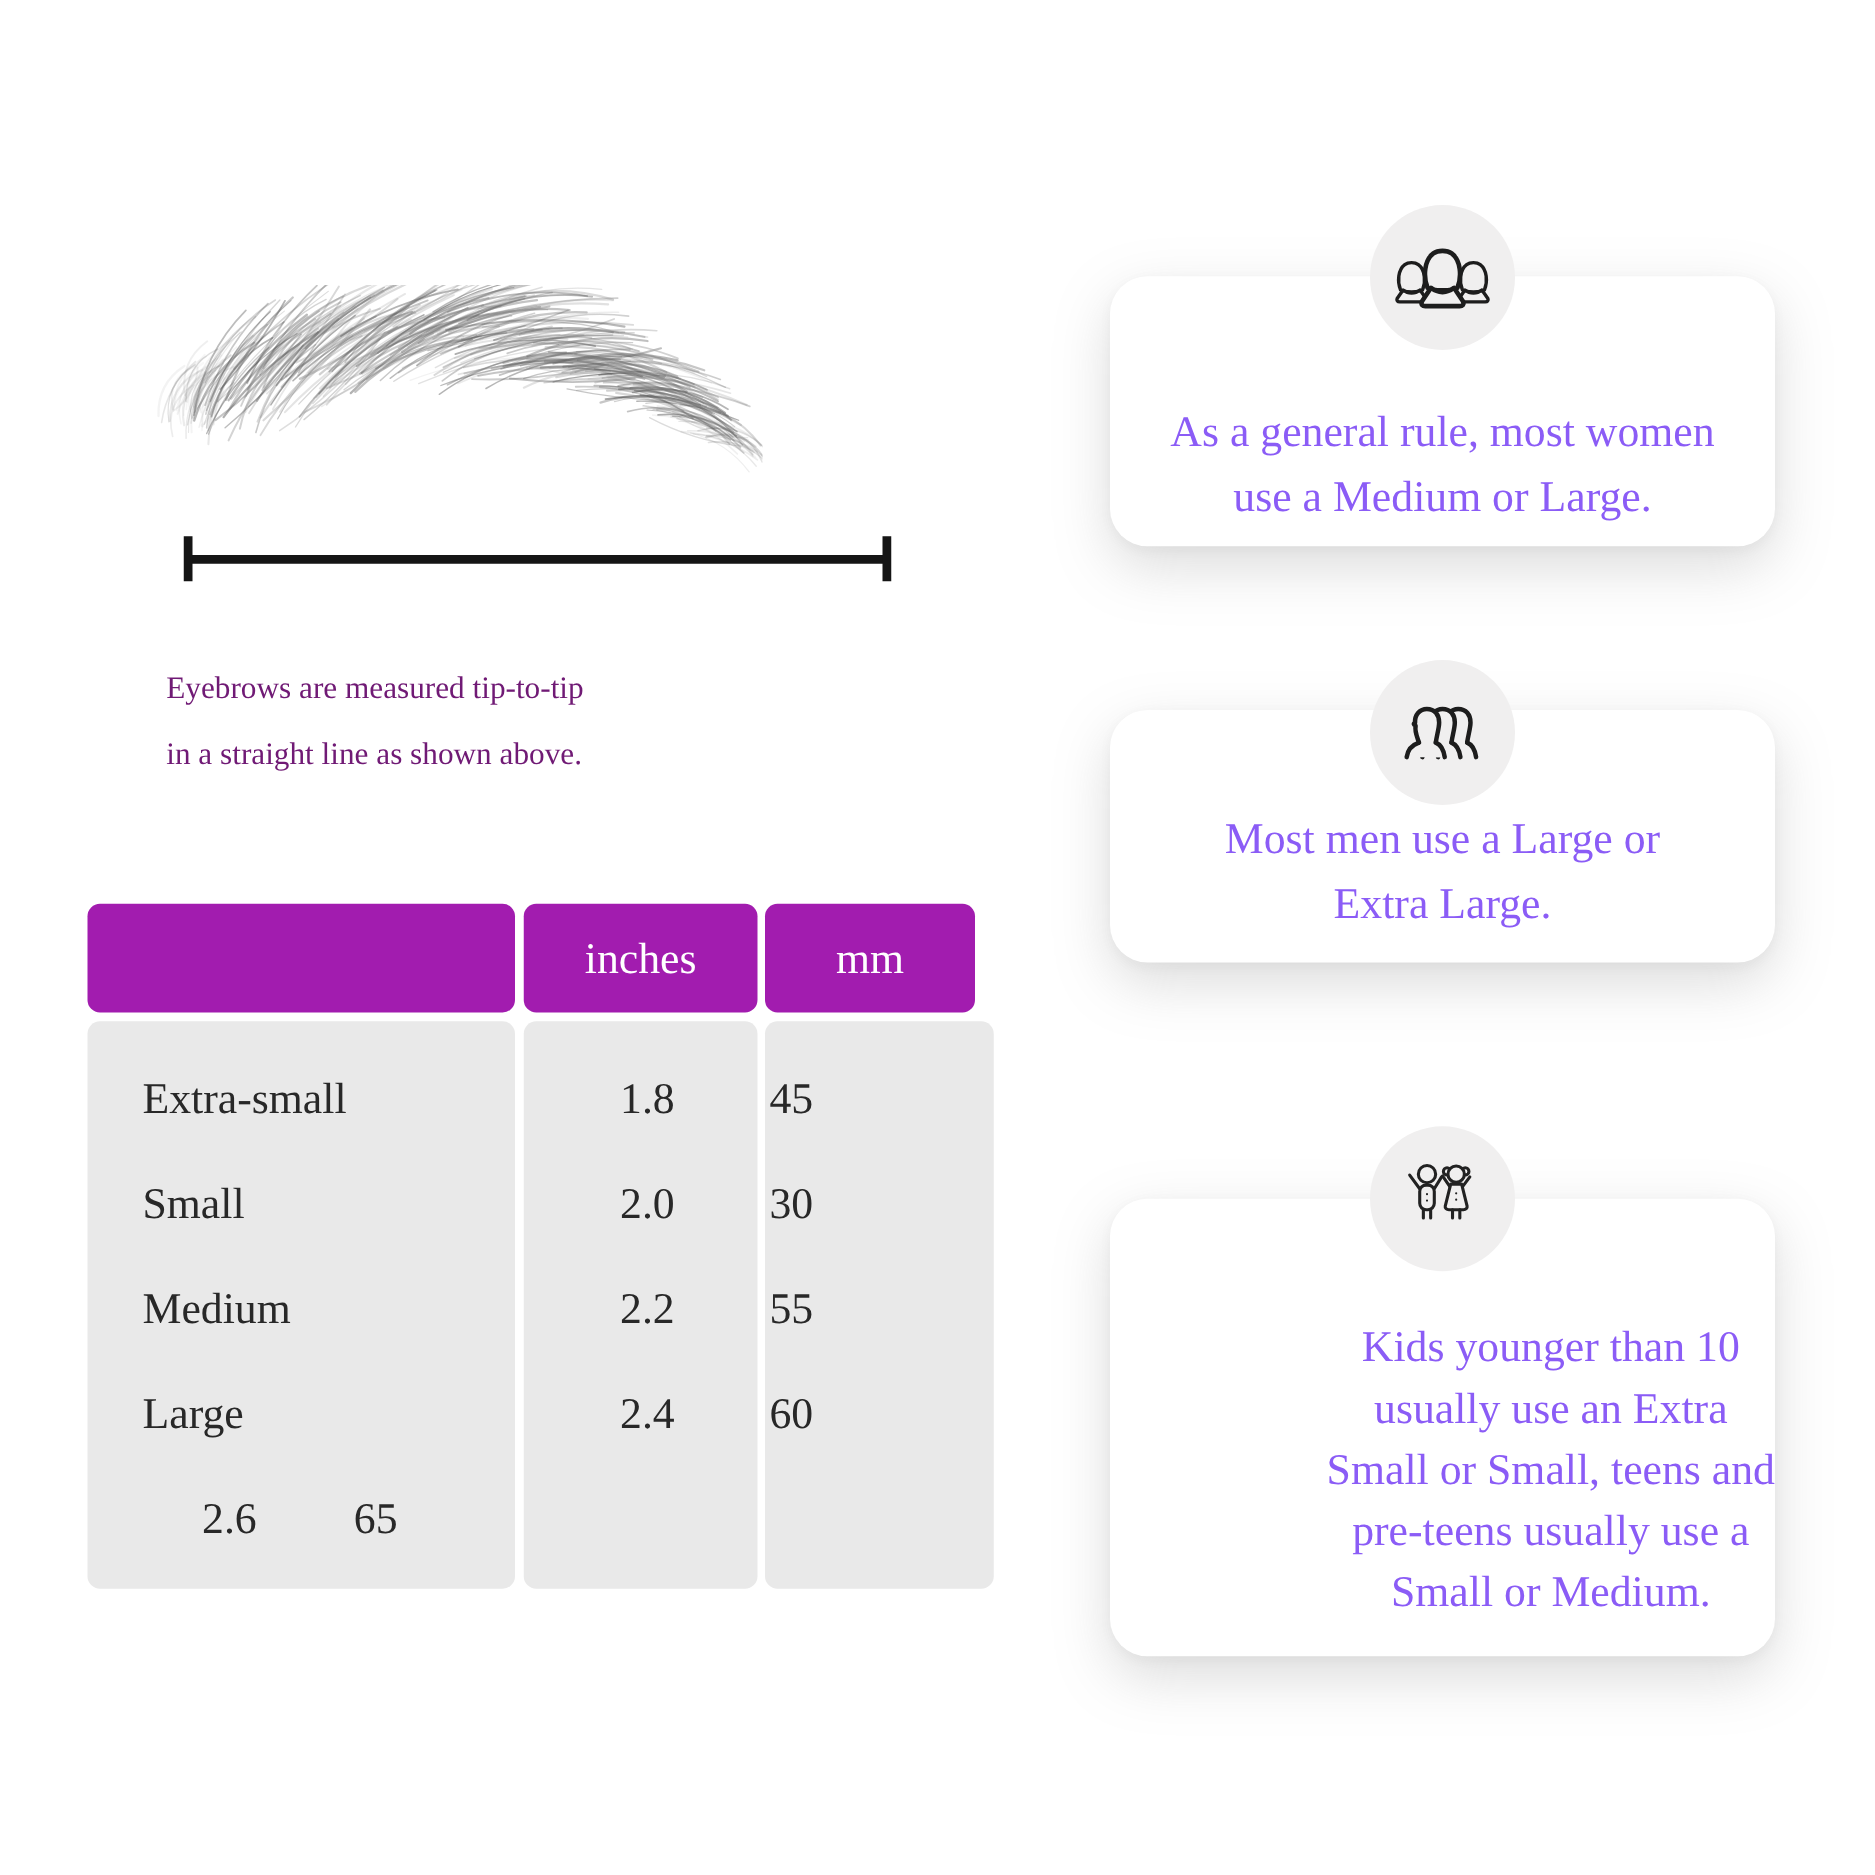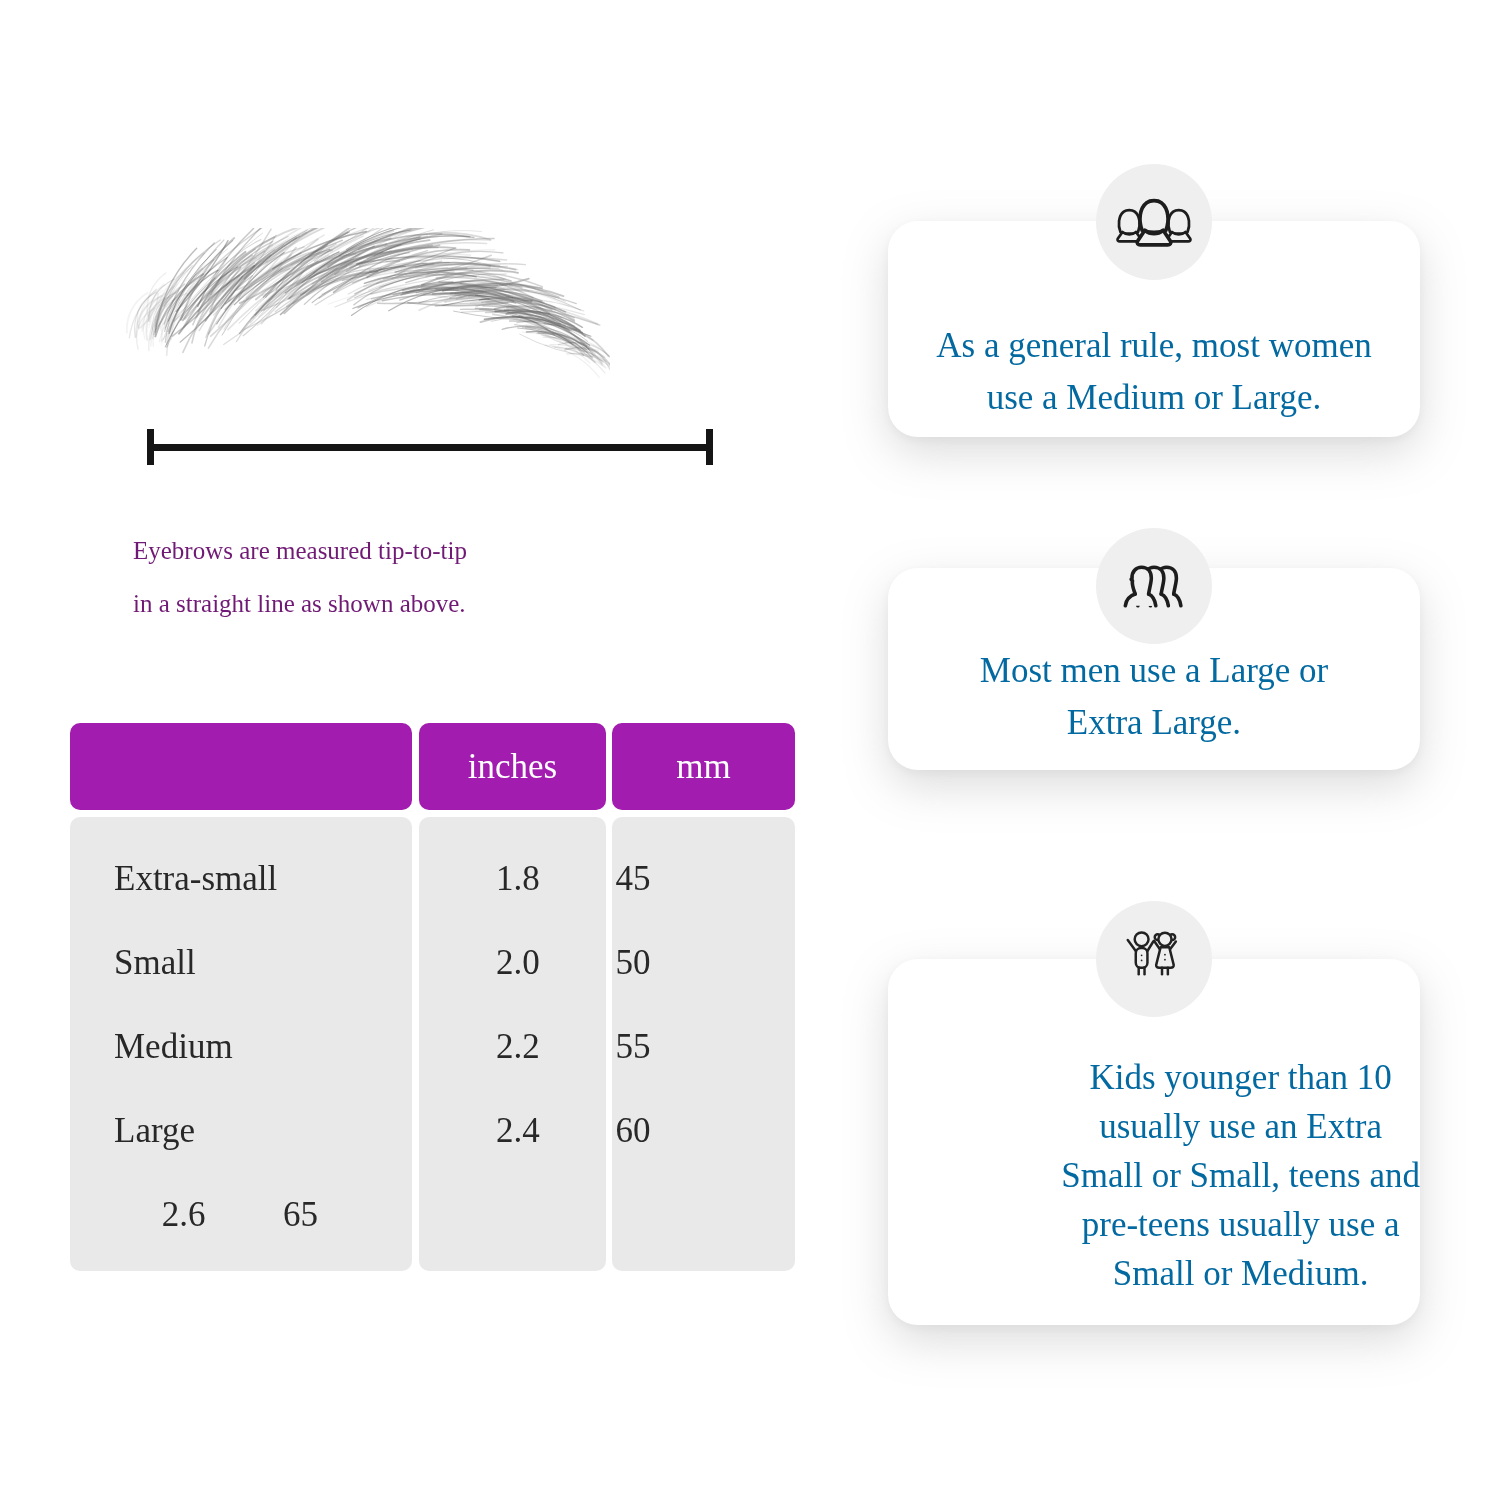--- a/index.html
+++ b/index.html
@@ -15,38 +15,38 @@
   .meas-tick.right{left:706px;}
   .caption{
     position:absolute;left:133px;top:524px;width:660px;
     font-size:25px;line-height:53px;color:#701a75;white-space:pre-line;
   }
   
   .th-block{position:absolute;top:723px;height:87px;background:#a21caf;border-radius:10px;
     display:flex;align-items:center;justify-content:center;color:#ffffff;font-size:35px;}
   .th-a{left:70px;width:342px;}
   .th-b{left:419px;width:187px;}
-  .th-c{left:612px;width:183px;}
+  .th-c{left:612px;width:168px;}
   .tb-block{position:absolute;top:817px;height:454px;background:#e9e9e9;border-radius:10px;}
   .tb-a{left:70px;width:342px;}
   .tb-b{left:419px;width:187px;}
   .tb-c{left:612px;width:183px;}
   .trow{position:absolute;left:70px;width:725px;height:84px;display:flex;align-items:center;
     font-size:35px;color:#282828;}
   .trow .c-size{width:342px;box-sizing:border-box;padding-left:44px;}
   .trow .c-in{width:187px;margin-left:20px;text-align:center;}
   .trow .c-mm{width:183px;margin-left:6px;text-align:left;}
   
   .card{position:absolute;left:888px;width:532px;background:#ffffff;border-radius:30px;
     box-shadow:0 16px 45px rgba(130,130,130,0.28), 0 3px 10px rgba(0,0,0,0.04);
     display:flex;align-items:center;justify-content:center;box-sizing:border-box;}
   .card-1{top:221px;height:216px;padding-top:86px;}
   .card-2{top:568px;height:202px;padding-top:56px;}
   .card-3{top:959px;height:366px;padding-top:66px;justify-content:flex-end;}
-  .card-text{font-size:35px;line-height:52px;color:#0369a1;text-align:center;white-space:pre-line;}
+  .card-text{font-size:35px;line-height:52px;color:#8b5cf6;text-align:center;white-space:pre-line;}
   .card-3 .card-text{line-height:49px;}
   .badge{position:absolute;left:1096px;width:116px;height:116px;border-radius:50%;
     background:#f0efef;display:flex;align-items:center;justify-content:center;}
   .badge-1{top:164px;}
   .badge-2{top:528px;}
   .badge-3{top:901px;}
   .icon-svg{display:block;}
 </style>
 </head>
 <body>
@@ -414,21 +414,21 @@
   <div class="tb-block tb-c"></div>
 
   <div class="trow" style="top:837px">
     <div class="c-size">Extra-small</div>
     <div class="c-in">1.8</div>
     <div class="c-mm">45</div>
   </div>
   <div class="trow" style="top:921px">
     <div class="c-size">Small</div>
     <div class="c-in">2.0</div>
-    <div class="c-mm">50</div>
+    <div class="c-mm">30</div>
   </div>
   <div class="trow" style="top:1005px">
     <div class="c-size">Medium</div>
     <div class="c-in">2.2</div>
     <div class="c-mm">55</div>
   </div>
   <div class="trow" style="top:1089px">
     <div class="c-size">Large</div>
     <div class="c-in">2.4</div>
     <div class="c-mm">60</div>

